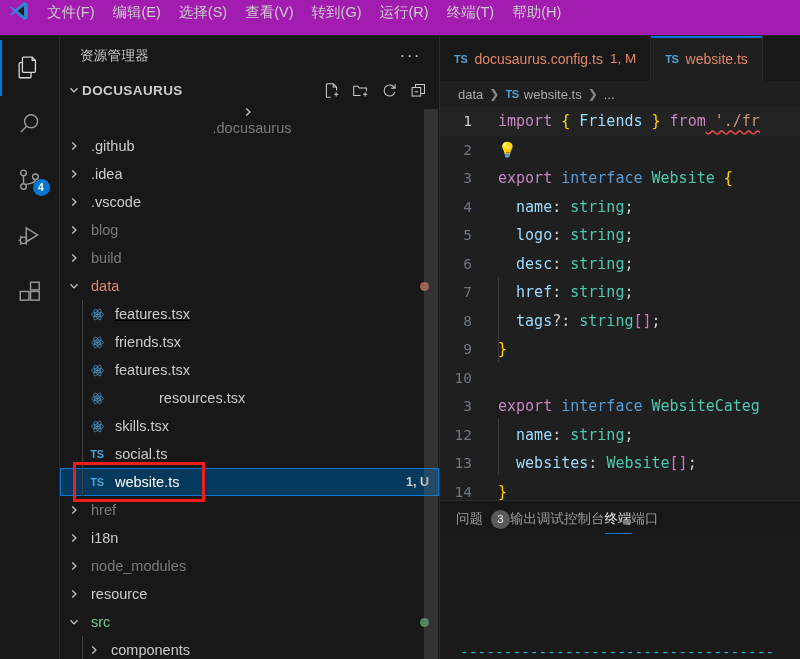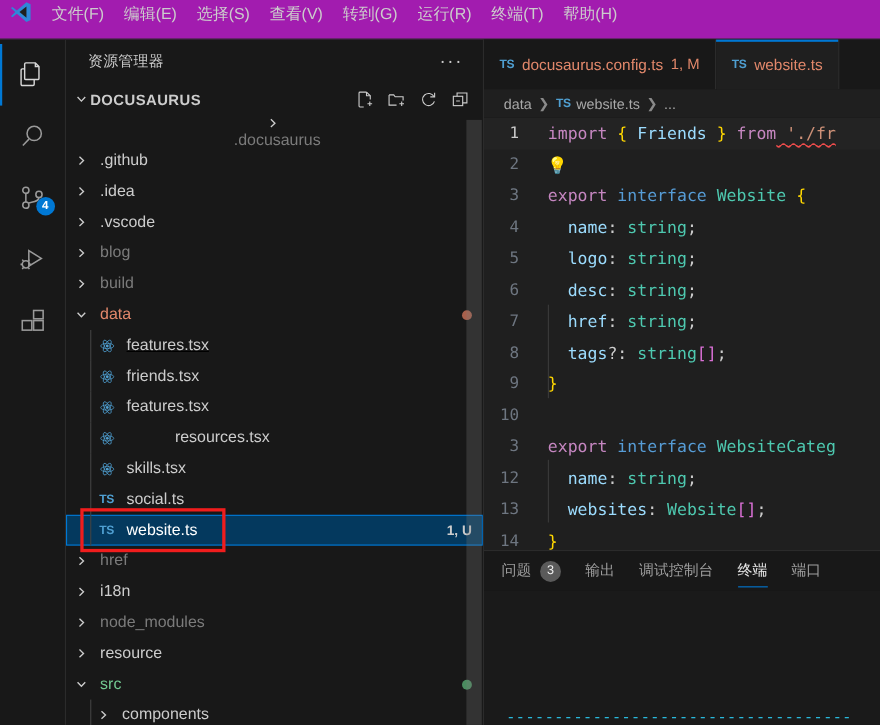--- a/index.html
+++ b/index.html
@@ -157,21 +157,21 @@
   .t-kw2  { color: #569cd6; }
   .t-var  { color: #9cdcfe; margin-top: 36px; }
   .t-type { color: #4ec9b0; }
   .t-str  { color: #ce9178; }
   .t-br1  { color: #ffd700; }
   .t-br2  { color: #da70d6; }
   .t-punc { color: #cccccc; }
 
   
   .panel { flex: 0 0 auto; display: flex; flex-direction: column; background: #181818; border-top: 1px solid #2b2b2b;}
-  .panel-tabs { height: 36px; flex: 0 0 36px; display: flex; padding-left: 16px; gap: 22px; }
+  .panel-tabs { height: 36px; flex: 0 0 36px; display: flex; padding-left: 16px; }
   .ptab {
     display: flex; align-items: center; gap: 8px; height: 36px; cursor: pointer;
     color: #9d9d9d; font-size: 13.5px; position: relative;
   }
   .ptab.active { color: #e7e7e7; }
   .ptab.active::after {
     content: ""; position: absolute; left: 0; right: 0; bottom: 3px; height: 1.5px; background: #0078d4;
   }
   .ptab-badge {
     min-width: 19px; height: 19px; border-radius: 10px; background: #5a5a5a;

